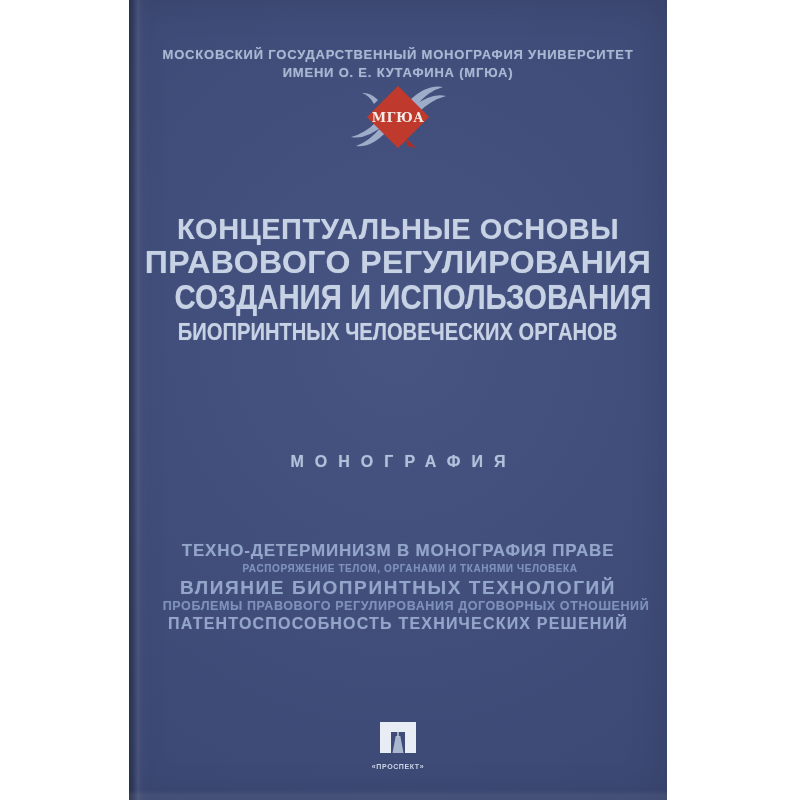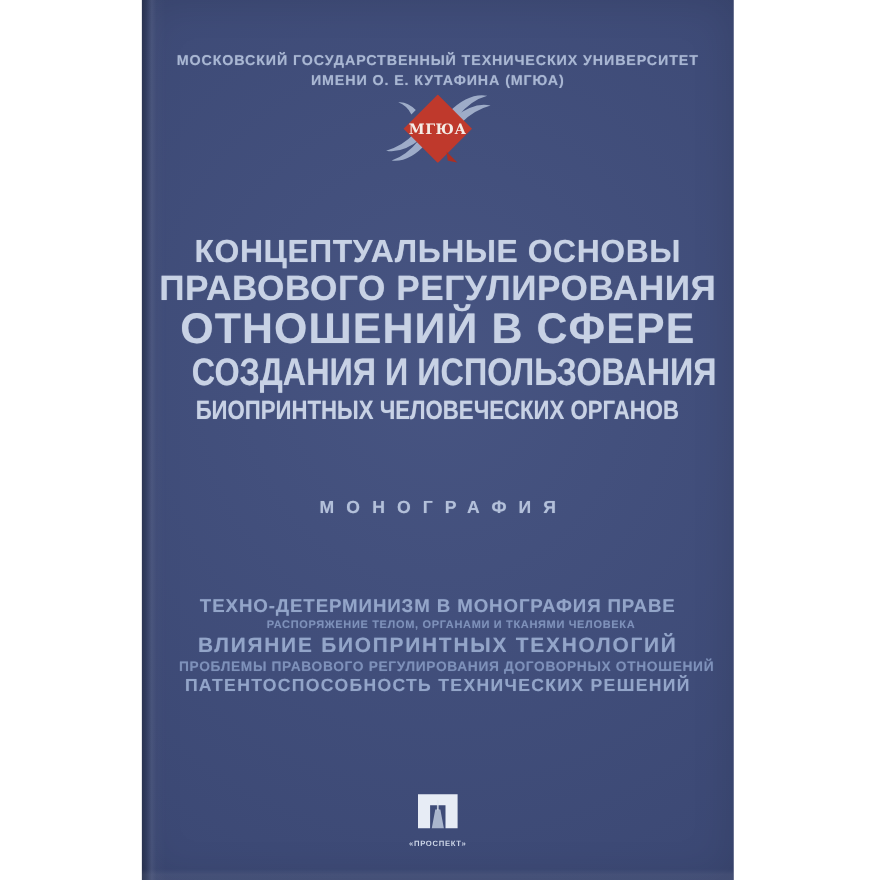--- a/index.html
+++ b/index.html
@@ -76,21 +76,21 @@
     letter-spacing:0.6px;line-height:8px;
   }
 </style>
 </head>
 <body>
 
 <div class="scene">
   <div class="book">
 
     <div class="center university">
-      <div>МОСКОВСКИЙ ГОСУДАРСТВЕННЫЙ ТЕХНИЧЕСКИХ УНИВЕРСИТЕТ</div>
+      <div>МОСКОВСКИЙ ГОСУДАРСТВЕННЫЙ МОНОГРАФИЯ УНИВЕРСИТЕТ</div>
       <div>ИМЕНИ О. Е. КУТАФИНА (МГЮА)</div>
     </div>
 
     <div class="center emblem">
       <svg width="116" height="62" viewBox="0 0 116 62">
 
         <g fill="#aebdd6" opacity="0.85">
           <path d="M68 16 Q86 -2 103 1 Q88 5 76 20 Z"></path>
           <path d="M72 21 Q92 6 106 10 Q91 14 79 26 Z"></path>
           <path d="M48 44 Q32 62 16 60 Q30 55 41 41 Z"></path>
@@ -100,21 +100,20 @@
 
         <rect x="36" y="9" width="44" height="44" transform="rotate(45 58 31)" fill="#bf392c"></rect>
         <path d="M66 52 L76 62 L67 60 Z" fill="#ab2f23"></path>
         <text x="58" y="36" text-anchor="middle" font-family="DejaVu Serif, serif" font-size="13" font-weight="bold" fill="#f4ece6" letter-spacing="0.5">МГЮА</text>
       </svg>
     </div>
 
     <div class="center title-block">
       <div class="tl tl1">КОНЦЕПТУАЛЬНЫЕ ОСНОВЫ</div>
       <div class="tl tl2">ПРАВОВОГО РЕГУЛИРОВАНИЯ</div>
-      <div class="tl tl3">ОТНОШЕНИЙ В СФЕРЕ</div>
       <div class="tl tl4"><span>СОЗДАНИЯ И ИСПОЛЬЗОВАНИЯ</span></div>
       <div class="tl tl5"><span>БИОПРИНТНЫХ ЧЕЛОВЕЧЕСКИХ ОРГАНОВ</span></div>
     </div>
 
     <div class="center subtitle">МОНОГРАФИЯ</div>
 
     <div class="center topics">
       <div class="tp tp1 tp-big">ТЕХНО-ДЕТЕРМИНИЗМ В МОНОГРАФИЯ ПРАВЕ</div>
       <div class="tp tp2 tp-small">РАСПОРЯЖЕНИЕ ТЕЛОМ, ОРГАНАМИ И ТКАНЯМИ ЧЕЛОВЕКА</div>
       <div class="tp tp3 tp-big">ВЛИЯНИЕ БИОПРИНТНЫХ ТЕХНОЛОГИЙ</div>

